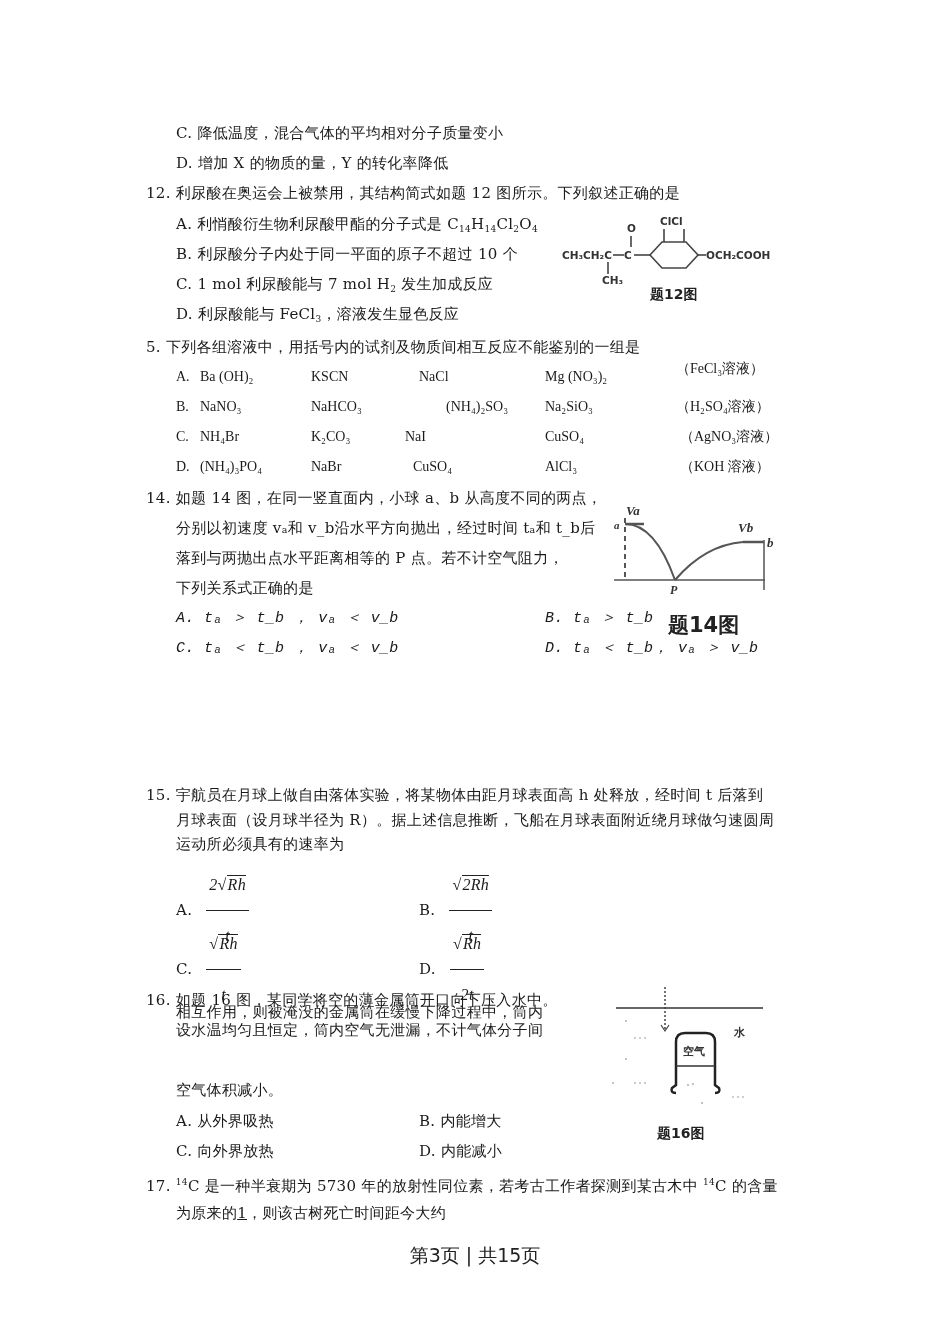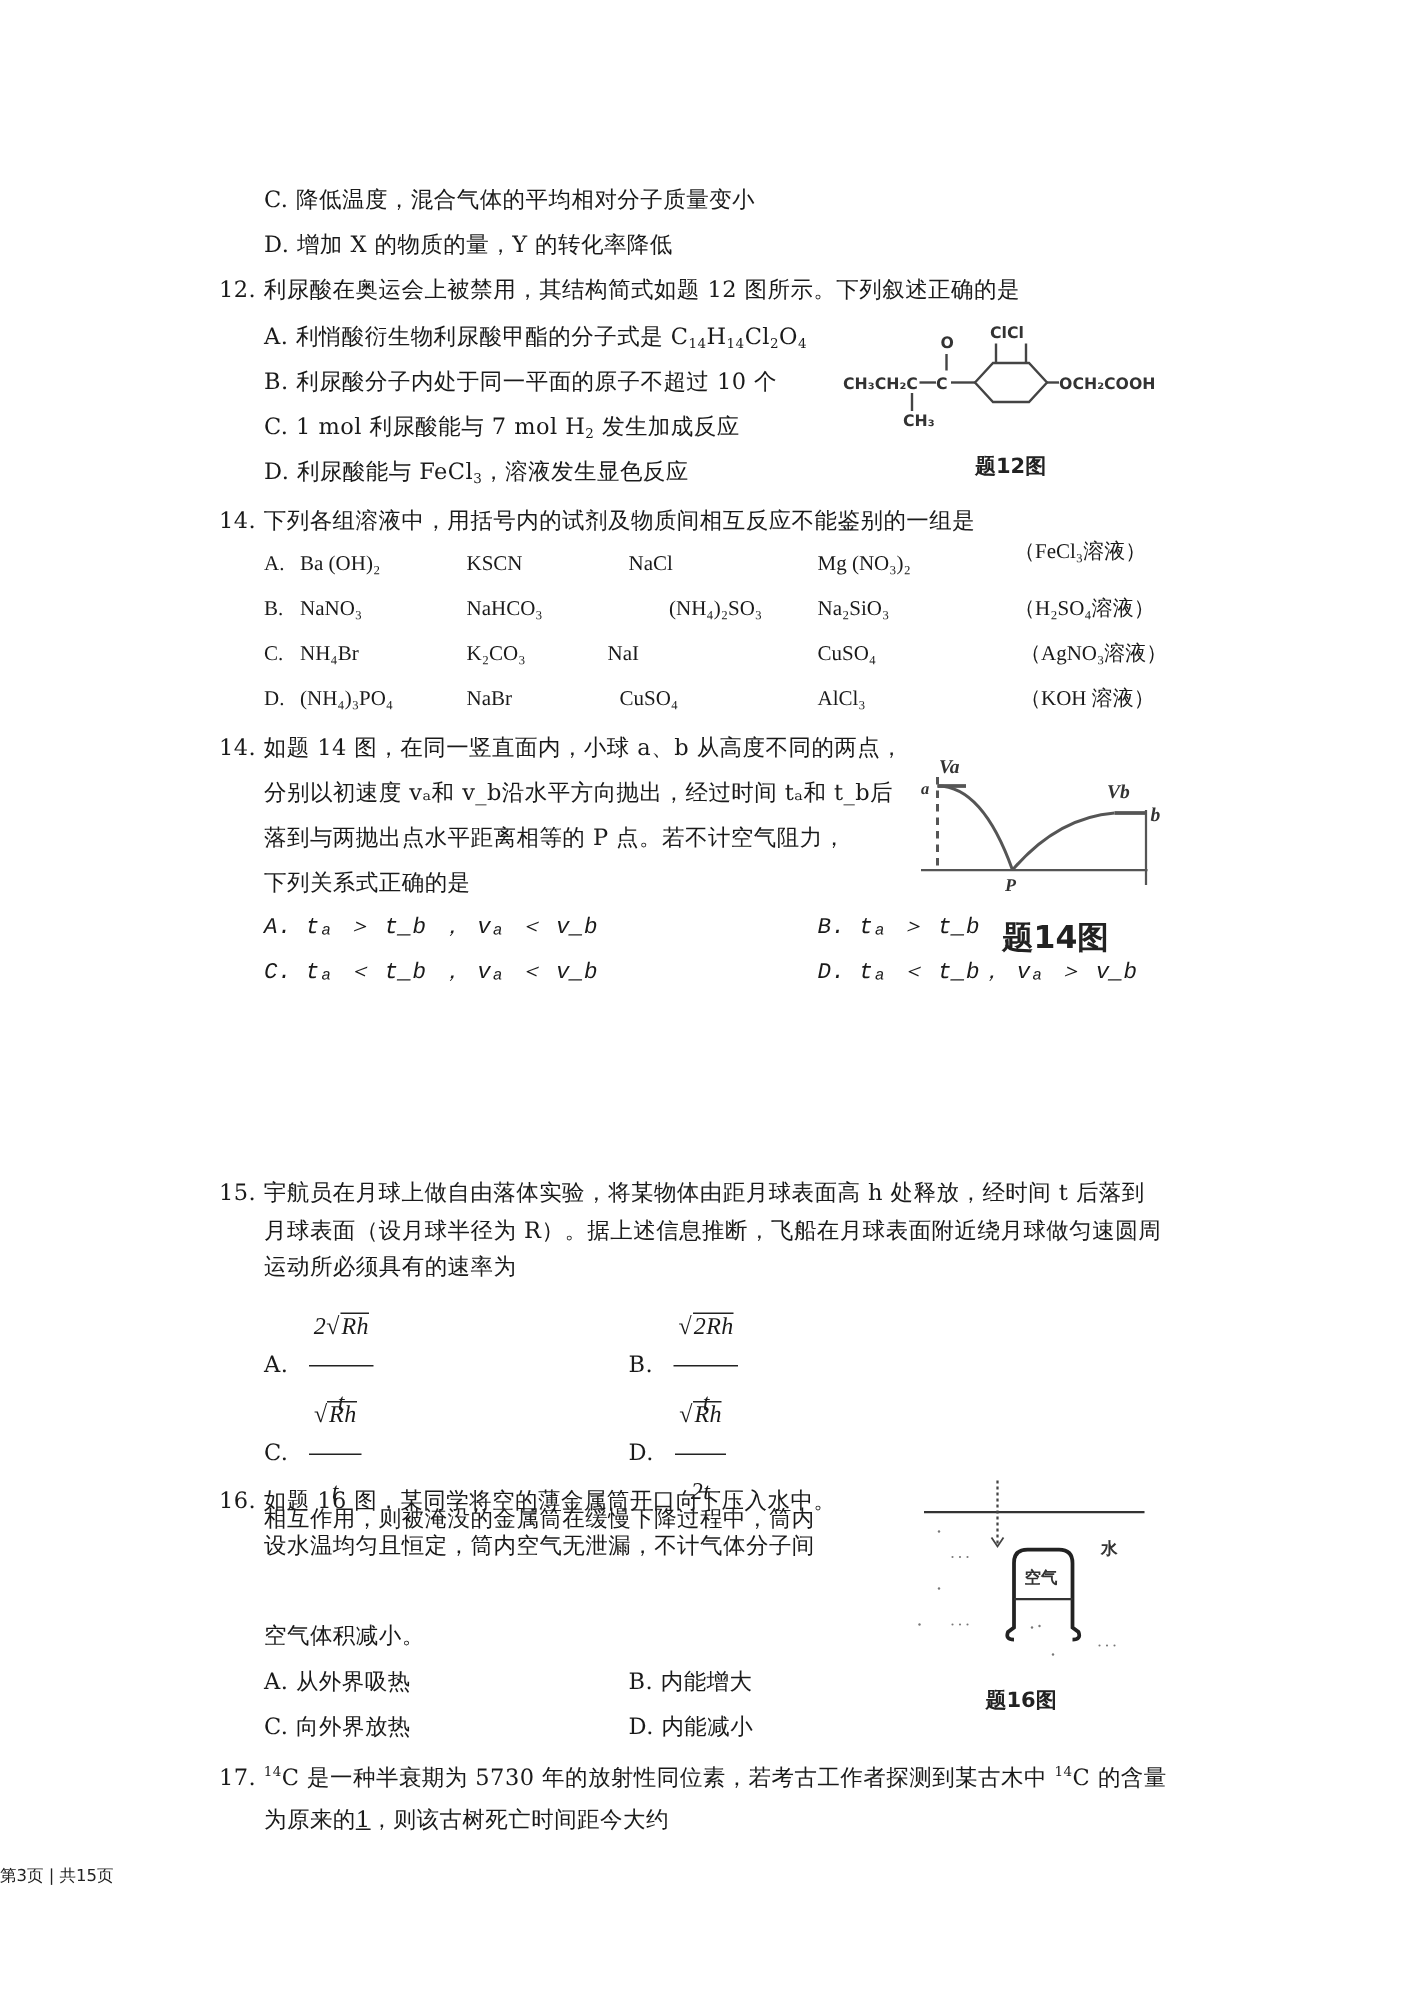--- a/index.html
+++ b/index.html
@@ -11,21 +11,21 @@
   .sub { font-size: 9px; vertical-align: -3px; }
   .sup { font-size: 9px; vertical-align: 6px; }
   .it { font-style: italic; font-family: Liberation Mono, monospace; }
   .col { position: absolute; font-size: 14px; line-height: 20px; white-space: nowrap; font-family: "Liberation Serif", serif; }
   .frac { display: inline-block; vertical-align: middle; text-align: center; margin-left: 14px; font-family: "Liberation Serif", serif; font-style: italic; font-size: 16px; }
   .frac .num { display: block; border-bottom: 1px solid #222; padding: 0 3px 2px; }
   .frac .den { display: block; padding-top: 2px; }
   .sqrt { border-top: 1px solid #222; padding-left: 1px; font-style: italic; }
   .fig { position: absolute; }
   .cap { position: absolute; font-family: "DejaVu Sans", sans-serif; font-weight: bold; font-size: 14px; color: #222; }
-  .footer { position: absolute; left: 0; width: 950px; top: 1243px; text-align: left; font-size: 11px;
+  .footer { position: absolute; left: 0; width: 950px; top: 1243px; text-align: center; font-size: 19px;
             font-family: "DejaVu Sans", sans-serif; color: #222; }
 </style>
 </head>
 <body>
 
 <div class="ln o" style="top:123px">C. 降低温度，混合气体的平均相对分子质量变小</div>
 <div class="ln o" style="top:153px">D. 增加 X 的物质的量，Y 的转化率降低</div>
 
 <div class="ln q" style="top:183px">12. 利尿酸在奥运会上被禁用，其结构简式如题 12 图所示。下列叙述正确的是</div>
 <div class="ln o" style="top:214px">
@@ -52,23 +52,23 @@
     <text x="64" y="47" font-size="10.5" font-weight="bold" fill="#333" stroke="none" font-family="DejaVu Sans, sans-serif">C</text>
     <line x1="71" y1="24" x2="71" y2="35"></line>
     <line x1="74" y1="43" x2="90" y2="43"></line>
     <line x1="48" y1="50" x2="48" y2="62"></line>
     <polygon points="90,43 102,30 126,30 138,43 126,56 102,56"></polygon>
     <line x1="104" y1="17" x2="104" y2="30"></line>
     <line x1="124" y1="17" x2="124" y2="30"></line>
     <line x1="138" y1="43" x2="146" y2="43"></line>
   </g>
 </svg>
-<div class="cap" style="left:650px;top:302px">题12图</div>
+<div class="cap" style="left:650px;top:286px">题12图</div>
 
-<div class="ln q" style="top:337px">14. 下列各组溶液中，用括号内的试剂及物质间相互反应不能鉴别的一组是</div>
+<div class="ln q" style="top:337px">5. 下列各组溶液中，用括号内的试剂及物质间相互反应不能鉴别的一组是</div>
 
 <div class="col" style="left:176px;top:367px">A.</div>
 <div class="col" style="left:200px;top:367px">Ba (OH)₂</div>
 <div class="col" style="left:311px;top:367px">KSCN</div>
 <div class="col" style="left:419px;top:367px">NaCl</div>
 <div class="col" style="left:545px;top:367px">Mg (NO₃)₂</div>
 <div class="col" style="left:676px;top:359px">（FeCl₃溶液）</div>
 
 <div class="col" style="left:176px;top:397px">B.</div>
 <div class="col" style="left:200px;top:397px">NaNO₃</div>

